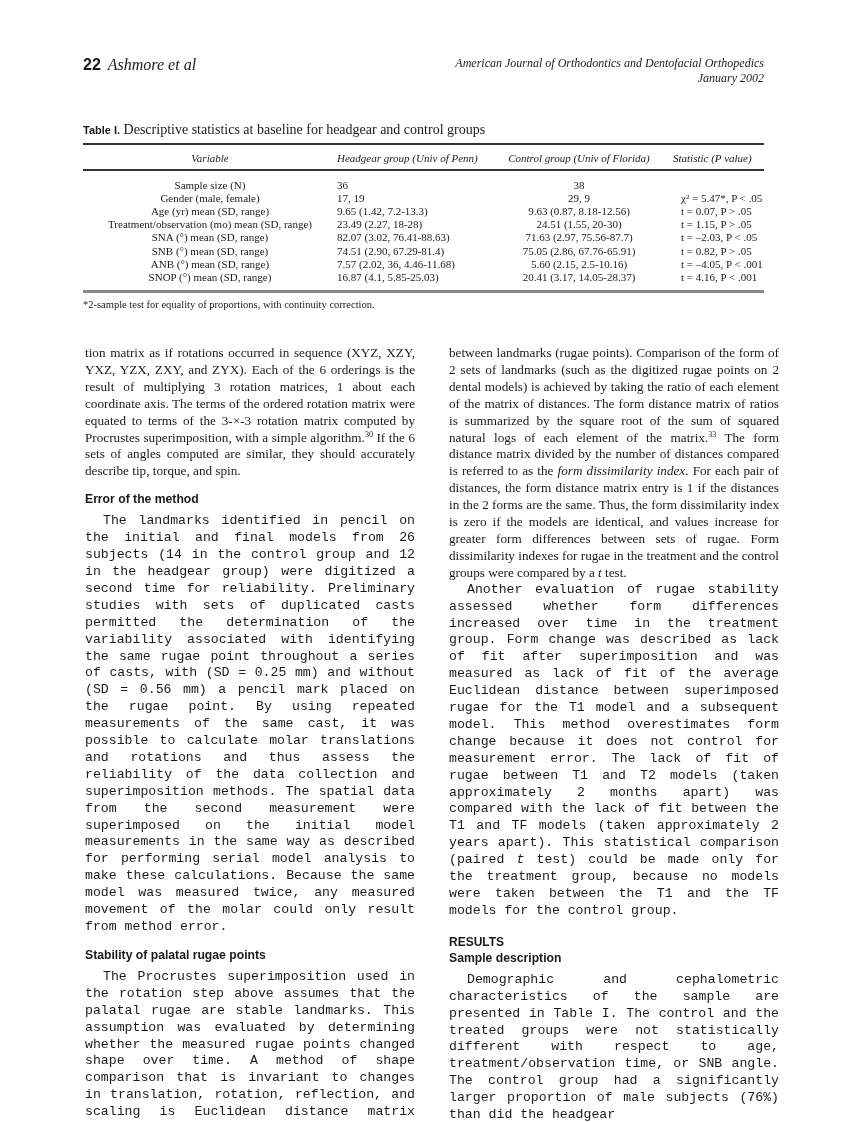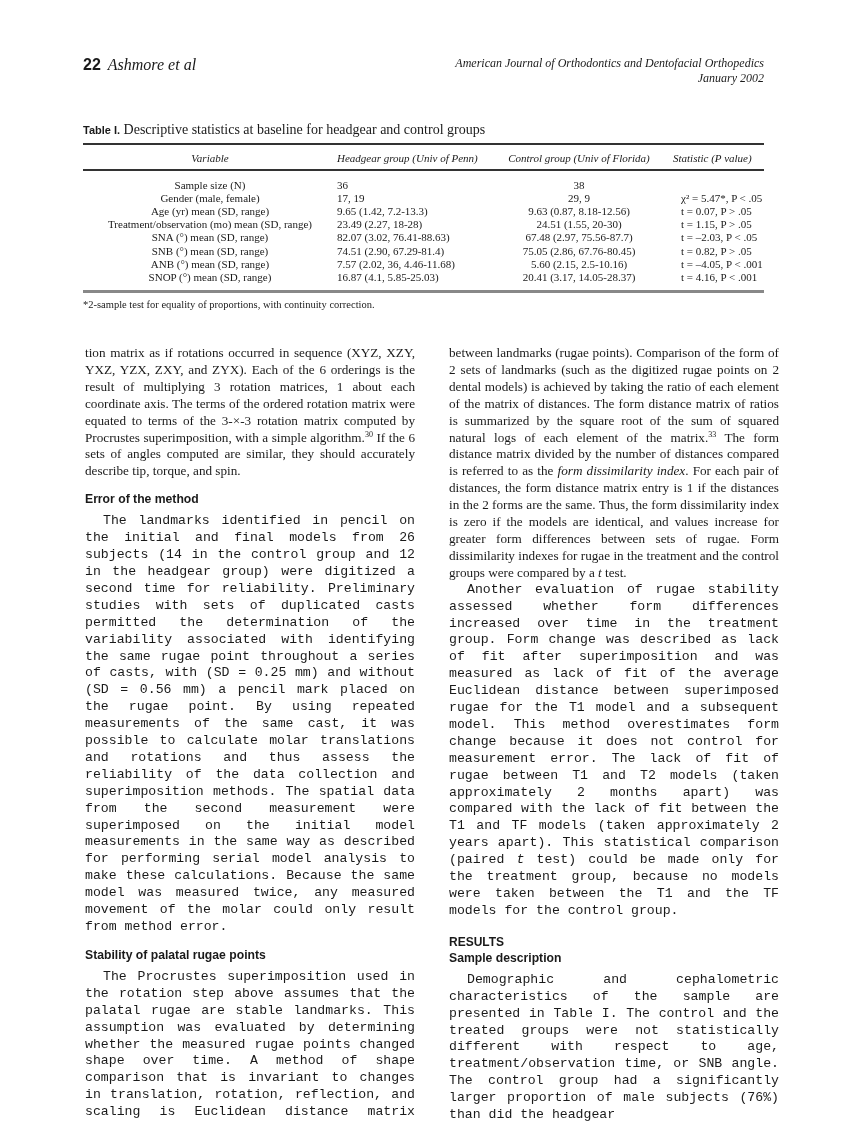--- a/index.html
+++ b/index.html
@@ -91,27 +91,27 @@
         </tr>
         <tr>
           <td class="c0">Treatment/observation (mo) mean (SD, range)</td>
           <td class="c1">23.49 (2.27, 18-28)</td>
           <td class="c2">24.51 (1.55, 20-30)</td>
           <td class="c3">t = 1.15, P &gt; .05</td>
         </tr>
         <tr>
           <td class="c0">SNA (°) mean (SD, range)</td>
           <td class="c1">82.07 (3.02, 76.41-88.63)</td>
-          <td class="c2">67.48 (2.97, 75.56-87.7)</td>
+          <td class="c2">71.63 (2.97, 75.56-87.7)</td>
           <td class="c3">t = –2.03, P &lt; .05</td>
         </tr>
         <tr>
           <td class="c0">SNB (°) mean (SD, range)</td>
           <td class="c1">74.51 (2.90, 67.29-81.4)</td>
-          <td class="c2">75.05 (2.86, 67.76-80.45)</td>
+          <td class="c2">75.05 (2.86, 67.76-65.91)</td>
           <td class="c3">t = 0.82, P &gt; .05</td>
         </tr>
         <tr>
           <td class="c0">ANB (°) mean (SD, range)</td>
           <td class="c1">7.57 (2.02, 36, 4.46-11.68)</td>
           <td class="c2">5.60 (2.15, 2.5-10.16)</td>
           <td class="c3">t = –4.05, P &lt; .001</td>
         </tr>
         <tr>
           <td class="c0">SNOP (°) mean (SD, range)</td>

